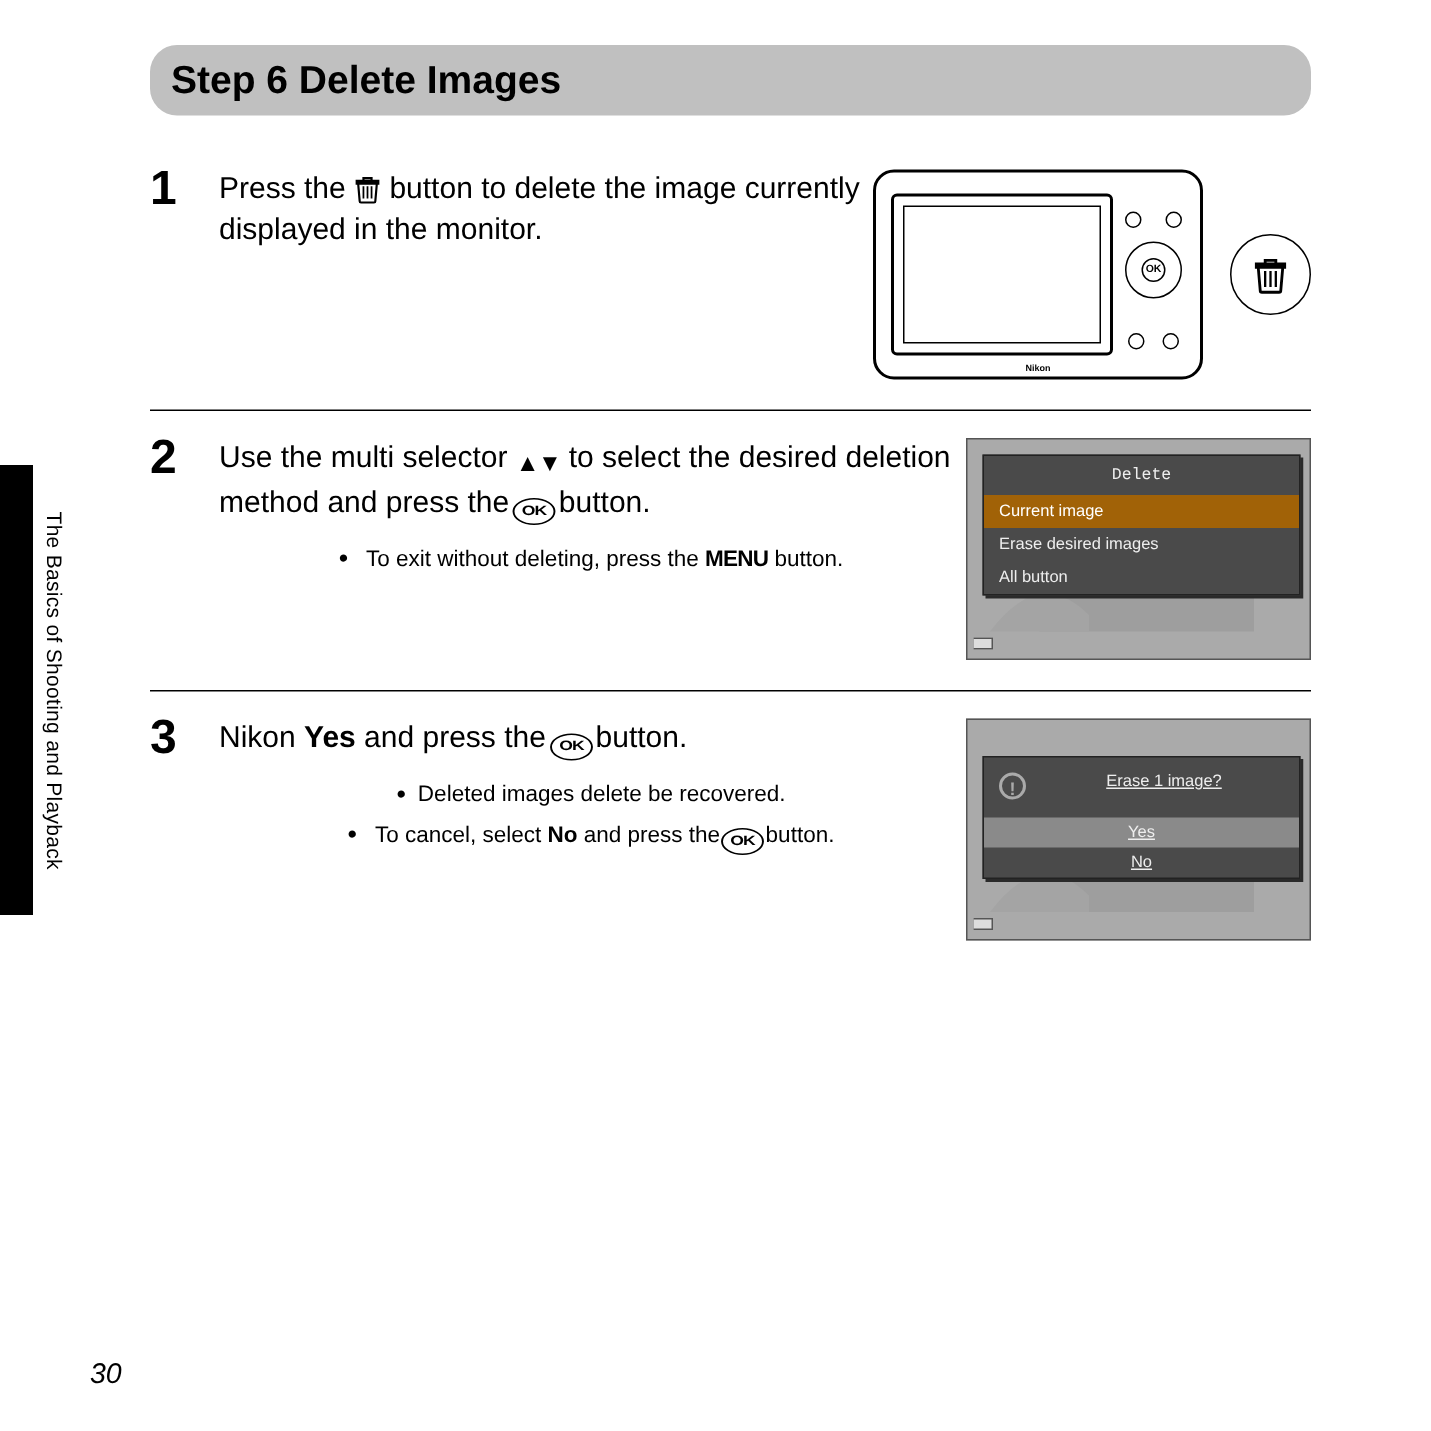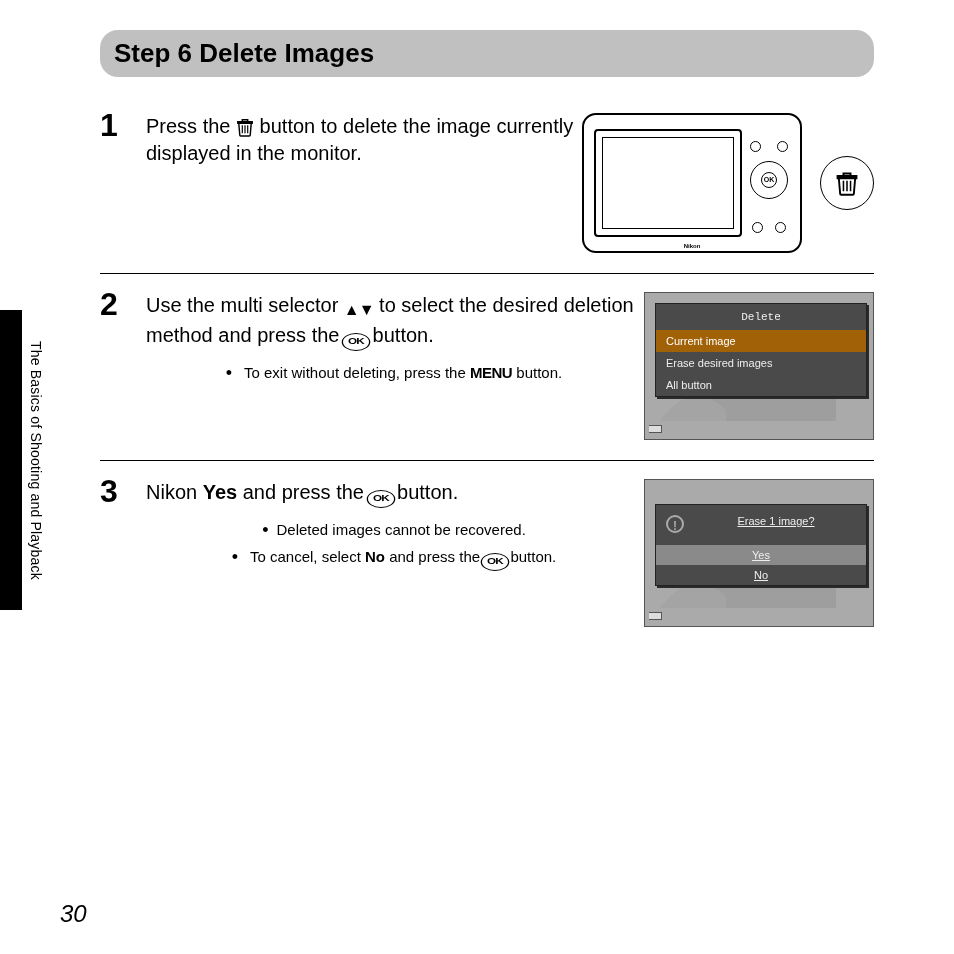--- a/index.html
+++ b/index.html
@@ -92,21 +92,21 @@
   .side-text span {
     writing-mode: vertical-rl;
     font-size: 14px;
     letter-spacing: 0.2px;
   }
   .page-num {
     position: absolute;
     left: 60px;
     bottom: 26px;
     font-style: italic;
-    font-size: 24px;
+    font-size: 19px;
   }
   
   .icon-trash, .icon-ok, .icon-menu, .icon-updown {
     display: inline-block;
     vertical-align: -3px;
   }
   .icon-ok {
     width: 22px; height: 18px;
     border: 1.6px solid #000;
     border-radius: 50%;
@@ -308,21 +308,21 @@
   </div>
 
   <div class="section">
     <div class="step-num">3</div>
     <div class="step-body">
       <div class="step-text">
         <p class="step-main">
           <span>Nikon </span><b>Yes</b><span> and press the </span><span class="icon-ok"></span><span> button.</span>
         </p>
         <ul class="bullets">
-          <li>Deleted images cannot be recovered.</li>
+          <li>Deleted images delete be recovered.</li>
           <li>
             <span>To cancel, select </span><b>No</b><span> and press the </span><span class="icon-ok"></span><span> button.</span>
           </li>
         </ul>
       </div>
       <div class="lcd lcd3 step-figure">
         <div class="lcd-inner">
           <div class="lcd-bg"><svg viewBox="0 0 100 60">
                 <path d="M20 55 Q30 20 50 30 Q70 40 85 10 L85 55 Z" fill="#888"></path>
                 <path d="M5 55 Q20 35 35 50 L35 55 Z" fill="#999"></path>

